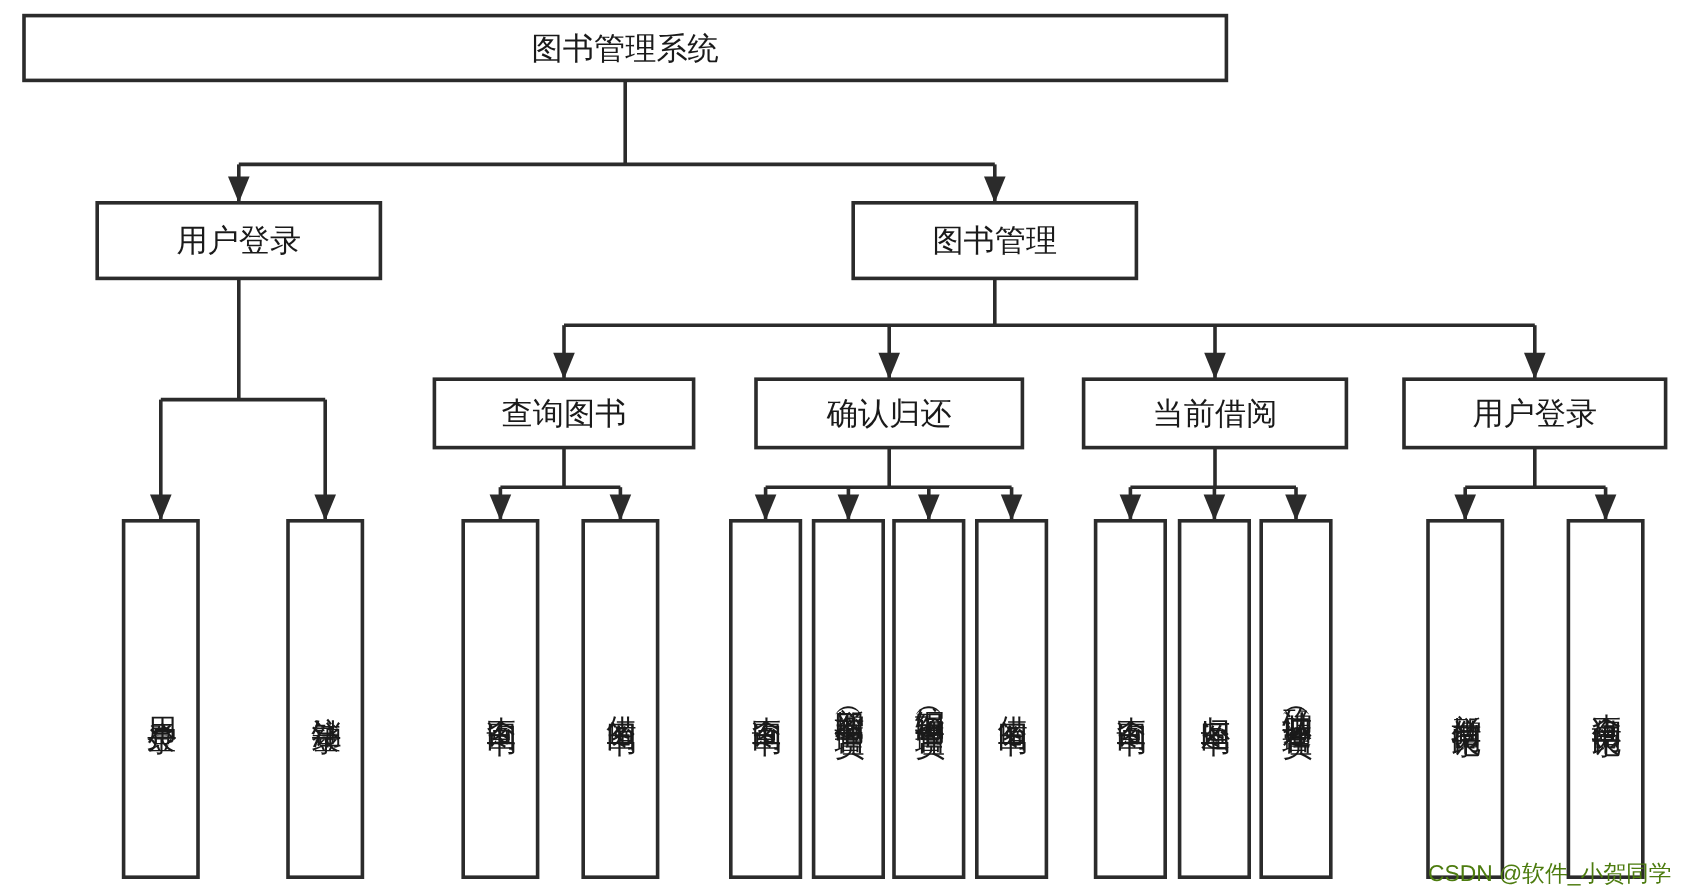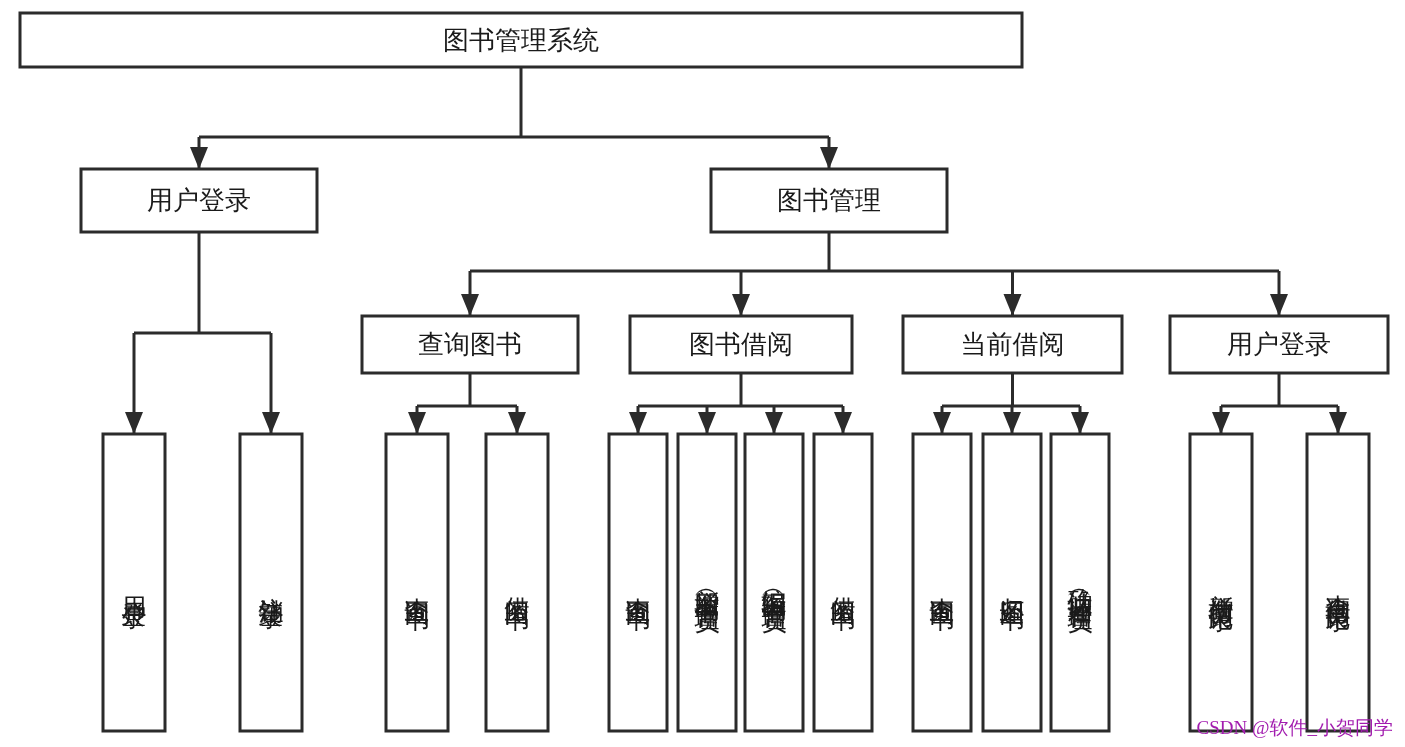--- a/index.html
+++ b/index.html
@@ -68,22 +68,22 @@
     font-size: 26px;
     color: #1a1a1a;
     white-space: nowrap;
     font-family: "Liberation Sans", "DejaVu Sans", sans-serif;
   }
   .watermark {
     position: absolute;
     right: 12px;
     bottom: 6px;
     font-size: 19px;
-    color: #a21caf;
-    font-family: Liberation Serif, serif;
+    color: #4d7c0f;
+    font-family: Liberation Sans, sans-serif;
     white-space: nowrap;
   }
 </style>
 </head>
 <body>
 
 <div id="diagram-root">
 
   <svg class="flow" viewBox="0 0 1405 747">
     <g id="connectors">
@@ -171,21 +171,21 @@
       <div class="hlabel-box" style="left: 81px; top: 169px; width: 236px; height: 63px;">
         <span class="hlabel-text">用户登录</span>
       </div>
       <div class="hlabel-box" style="left: 711px; top: 169px; width: 236px; height: 63px;">
         <span class="hlabel-text">图书管理</span>
       </div>
       <div class="hlabel-box" style="left: 362px; top: 316px; width: 216px; height: 57px;">
         <span class="hlabel-text">查询图书</span>
       </div>
       <div class="hlabel-box" style="left: 630px; top: 316px; width: 222px; height: 57px;">
-        <span class="hlabel-text">图书借阅</span>
+        <span class="hlabel-text">确认归还</span>
       </div>
       <div class="hlabel-box" style="left: 903px; top: 316px; width: 219px; height: 57px; border-radius: 26px;">
         <span class="hlabel-text">当前借阅</span>
       </div>
       <div class="hlabel-box" style="left: 1170px; top: 316px; width: 218px; height: 57px;">
         <span class="hlabel-text">用户登录</span>
       </div>
       <div class="vlabel-box" style="left: 103px; top: 434px; width: 62px; height: 297px;">
         <span class="vlabel-text">用户登录</span>
       </div>

